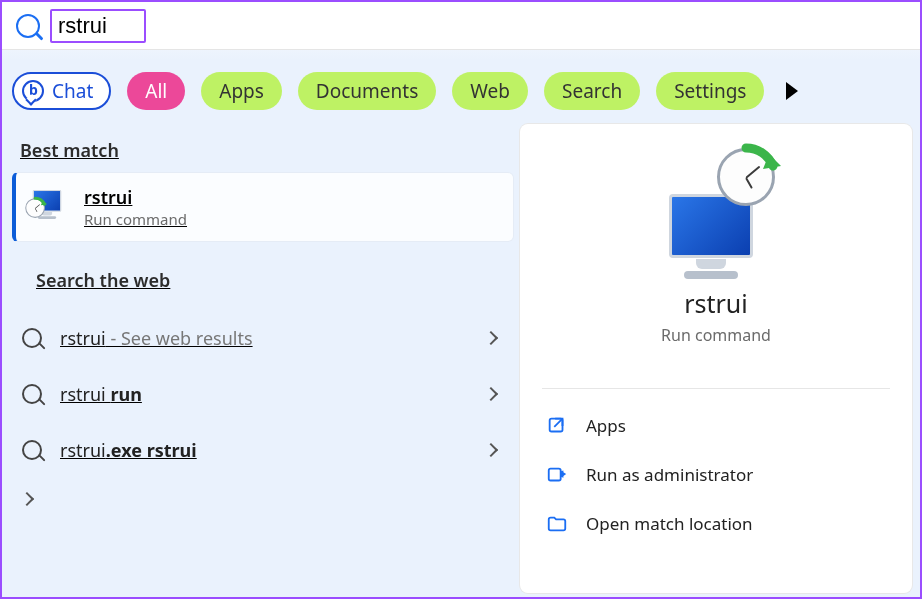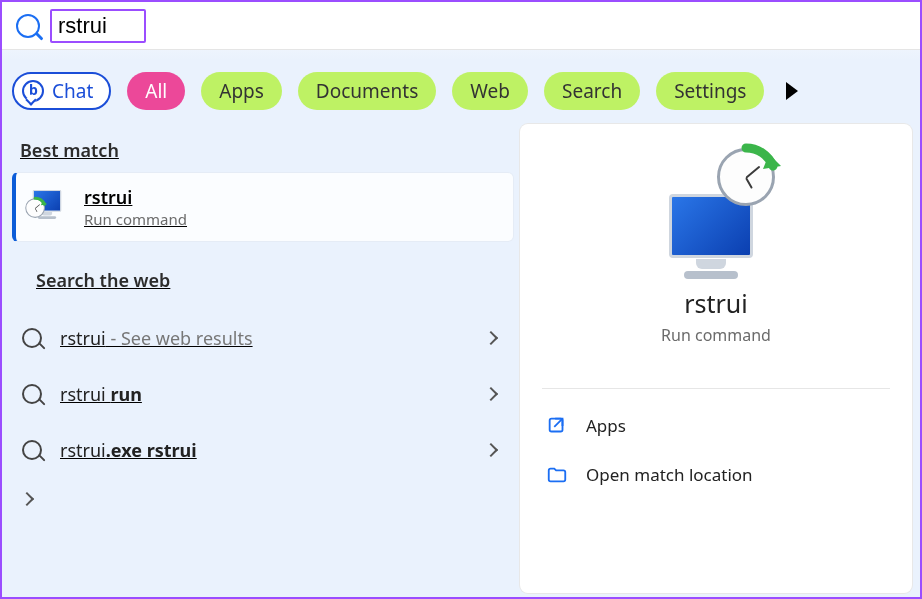--- a/index.html
+++ b/index.html
@@ -168,20 +168,29 @@
               <rect x="4" y="4" width="14" height="14" rx="2"></rect>
               <path d="M10 4h8v8"></path>
               <path d="M18 4 L9 13"></path>
             </svg>
         </span>
         <span class="alabel">Apps</span>
       </div>
       <div class="action">
         <span class="aicon">
           <svg viewBox="0 0 24 24" fill="none" stroke="#1b6ef3" stroke-width="2">
+              <rect x="3" y="5" width="13" height="13" rx="2"></rect>
+              <path d="M19 9l3 2-3 2v2l-3-1v-6l3-1z" fill="#1b6ef3" stroke="none"></path>
+            </svg>
+        </span>
+        <span class="alabel">Run as administrator</span>
+      </div>
+      <div class="action">
+        <span class="aicon">
+          <svg viewBox="0 0 24 24" fill="none" stroke="#1b6ef3" stroke-width="2">
               <path d="M3 7a2 2 0 0 1 2-2h4l2 2h8a2 2 0 0 1 2 2v8a2 2 0 0 1-2 2H5a2 2 0 0 1-2-2z"></path>
             </svg>
         </span>
         <span class="alabel">Open match location</span>
       </div>
     </div>
   </div>
 
 </div>
 

